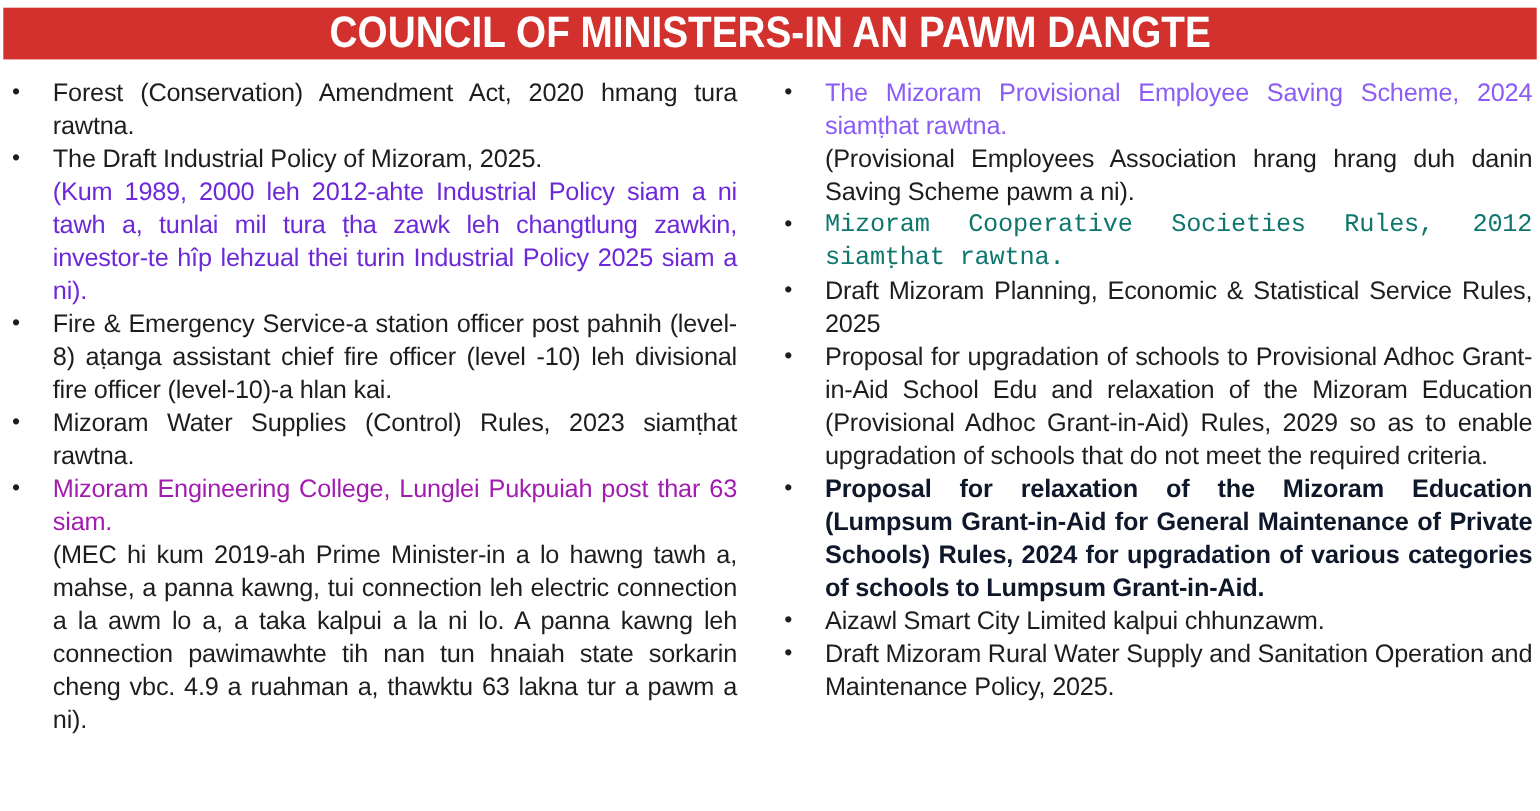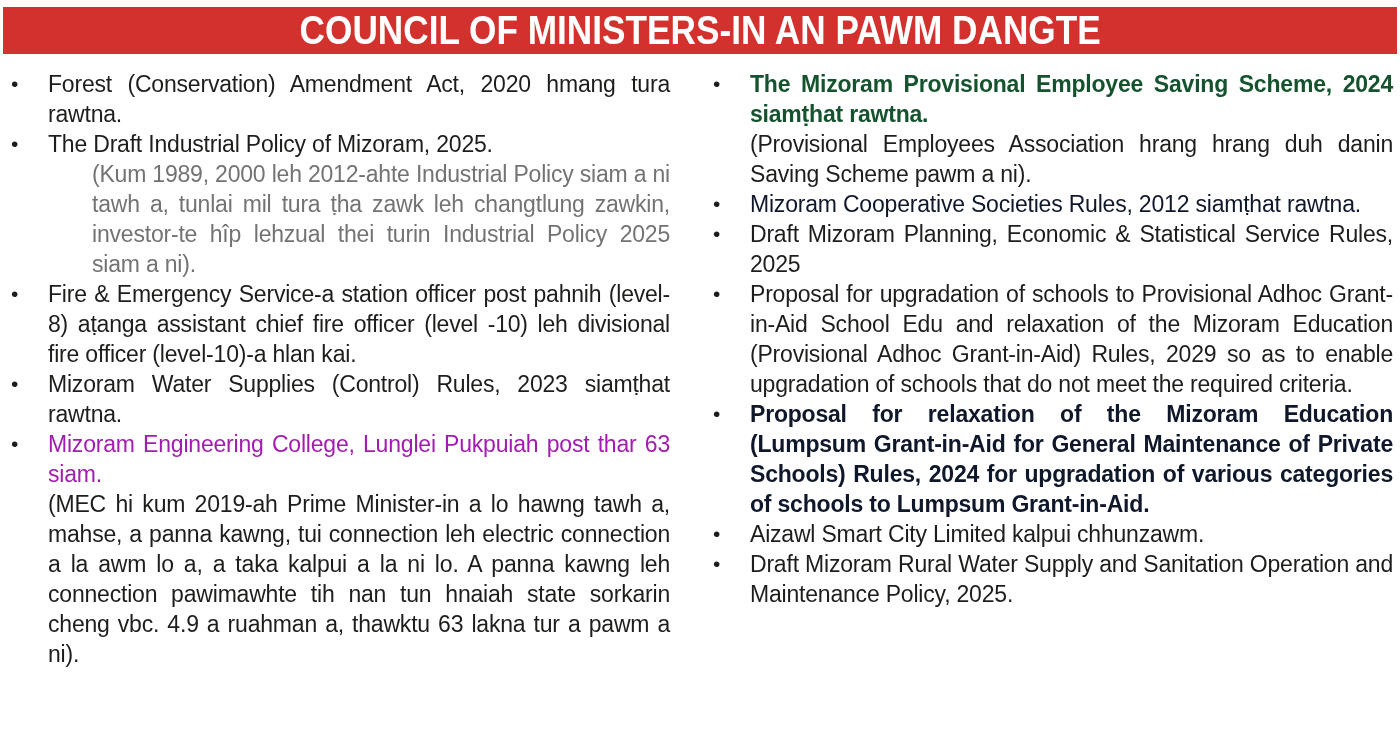--- a/index.html
+++ b/index.html
@@ -85,21 +85,21 @@
         <div class="item">
           <span class="bullet" style="color: rgb(29, 29, 27);">•</span>
           <div class="item-body">
             <div class="para" style="color: rgb(29, 29, 27);">Forest (Conservation) Amendment Act, 2020 hmang tura rawtna.</div>
           </div>
         </div>
         <div class="item">
           <span class="bullet" style="color: rgb(29, 29, 27);">•</span>
           <div class="item-body">
             <div class="para" style="color: rgb(29, 29, 27);">The Draft Industrial Policy of Mizoram, 2025.</div>
-            <div class="para" style="color: #737373; margin-left: 44px;">(Kum 1989, 2000 leh 2012-ahte Industrial Policy siam a ni tawh a, tunlai mil tura ṭha zawk leh changtlung zawkin, investor-te hîp lehzual thei turin Industrial Policy 2025 siam a ni).</div>
+            <div class="para" style="color: #6d28d9;">(Kum 1989, 2000 leh 2012-ahte Industrial Policy siam a ni tawh a, tunlai mil tura ṭha zawk leh changtlung zawkin, investor-te hîp lehzual thei turin Industrial Policy 2025 siam a ni).</div>
           </div>
         </div>
         <div class="item">
           <span class="bullet" style="color: rgb(29, 29, 27);">•</span>
           <div class="item-body">
             <div class="para" style="color: rgb(29, 29, 27);">Fire &amp; Emergency Service-a station officer post pahnih (level-8) aṭanga assistant chief fire officer (level -10) leh divisional fire officer (level-10)-a hlan kai.</div>
           </div>
         </div>
         <div class="item">
           <span class="bullet" style="color: rgb(29, 29, 27);">•</span>
@@ -112,28 +112,28 @@
           <div class="item-body">
             <div class="para" style="color: #a21caf;">Mizoram Engineering College, Lunglei Pukpuiah post thar 63 siam.</div>
             <div class="para" style="color: rgb(29, 29, 27);">(MEC hi kum 2019-ah Prime Minister-in a lo hawng tawh a, mahse, a panna kawng, tui connection leh electric connection a la awm lo a, a taka kalpui a la ni lo. A panna kawng leh connection pawimawhte tih nan tun hnaiah state sorkarin cheng vbc. 4.9 a ruahman a, thawktu 63 lakna tur a pawm a ni).</div>
           </div>
         </div>
       </div>
     <div class="column">
         <div class="item">
           <span class="bullet" style="color: rgb(29, 29, 27);">•</span>
           <div class="item-body">
-            <div class="para" style="color: #14532d; font-weight: bold;">The Mizoram Provisional Employee Saving Scheme, 2024 siamṭhat rawtna.</div>
+            <div class="para" style="color: #8b5cf6;">The Mizoram Provisional Employee Saving Scheme, 2024 siamṭhat rawtna.</div>
             <div class="para" style="color: rgb(29, 29, 27);">(Provisional Employees Association hrang hrang duh danin Saving Scheme pawm a ni).</div>
           </div>
         </div>
         <div class="item">
           <span class="bullet" style="color: rgb(29, 29, 27);">•</span>
           <div class="item-body">
-            <div class="para" style="color: #0f172a;">Mizoram Cooperative Societies Rules, 2012 siamṭhat rawtna.</div>
+            <div class="para" style="color: #0f766e; font-family: Liberation Mono, monospace;">Mizoram Cooperative Societies Rules, 2012 siamṭhat rawtna.</div>
           </div>
         </div>
         <div class="item">
           <span class="bullet" style="color: rgb(29, 29, 27);">•</span>
           <div class="item-body">
             <div class="para" style="color: rgb(29, 29, 27);">Draft Mizoram Planning, Economic &amp; Statistical Service Rules, 2025</div>
           </div>
         </div>
         <div class="item">
           <span class="bullet" style="color: rgb(29, 29, 27);">•</span>

